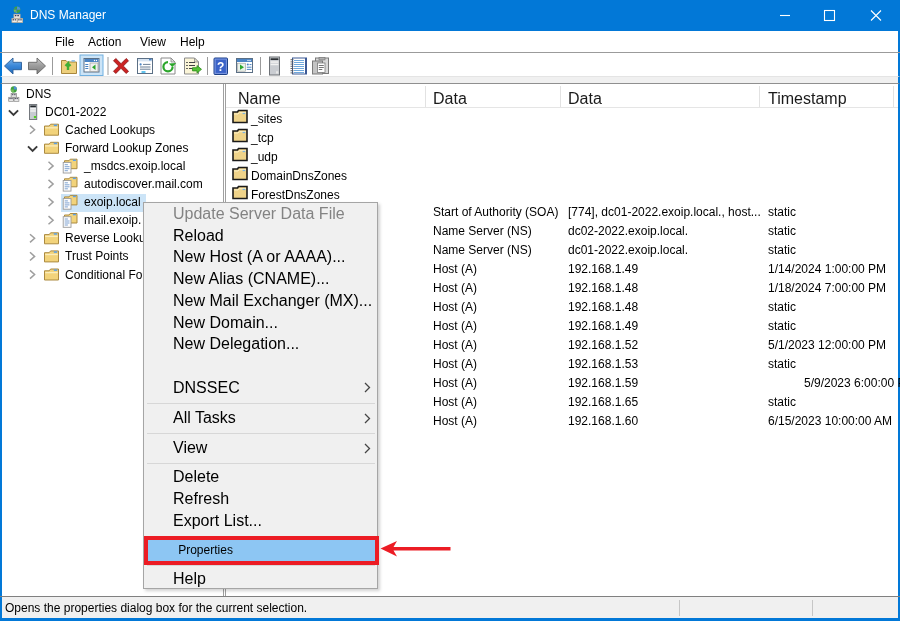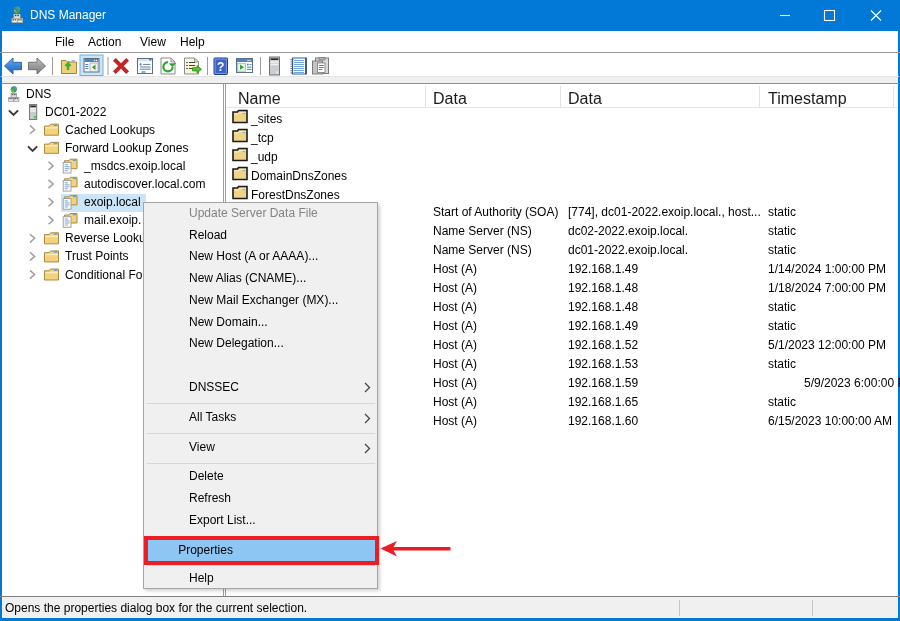--- a/index.html
+++ b/index.html
@@ -24,21 +24,21 @@
 .hlabel { position:absolute; top:90px; font-size:16px; color:#1a1a1a; }
 .lrow { position:absolute; font-size:12px; white-space:nowrap; }
 
 #statusline { left:0; top:595.5px; width:900px; height:1.5px; background:#808080; }
 #statusbar { left:0; top:597px; width:900px; height:21px; background:#f0f0f0; border-left:2px solid #0278d7; border-right:2px solid #0278d7; }
 #statustext { left:5px; top:601px; font-size:12px; }
 #bottomborder { left:0; top:618px; width:900px; height:3px; background:#0278d7; }
 .ssep { position:absolute; top:600px; width:1px; height:16px; background:#c6c6c6; }
 
 #ctxmenu { left:143px; top:202px; width:234.8px; height:386.5px; background:#f0f0f0; border:1px solid #a5a5a5; box-shadow:2px 2px 3px rgba(0,0,0,0.18); }
-.mi { position:absolute; left:45px; font-size:12px; white-space:nowrap; line-height:21.7px; height:21.7px; }
+.mi { position:absolute; left:29px; font-size:16px; white-space:nowrap; line-height:21.7px; height:21.7px; }
 .msep { position:absolute; left:3px; width:228px; height:1px; background:#d7d7d7; }
 #redbox { left:144px; top:535.5px; width:234.5px; height:29.3px; border:4.4px solid #ec1c24; background:#8dc6f3; }
 #proptext { left:30.2px; top:1.2px; font-size:12px; line-height:19px; }
 </style>
 </head>
 <body>
 <div id="titlebar" class="abs"></div>
 <div id="titletext" class="abs">DNS Manager</div>
 <svg class="abs" style="left:11px; top:5px;" width="12" height="18" viewBox="0 0 12 18">
   <circle cx="6" cy="4.8" r="3.3" fill="#3fa33c"></circle>
@@ -284,21 +284,21 @@
   <use href="#bfold" x="2" y="20.5"></use>
   <use href="#bfold" x="2" y="39.5"></use>
   <use href="#bfold" x="2" y="58.5"></use>
   <use href="#bfold" x="2" y="77.5"></use>
 </svg>
 <div class="treerow" style="left:26px; top:84.5px;">DNS</div>
 <div class="treerow" style="left:45px; top:102.6px;">DC01-2022</div>
 <div class="treerow" style="left:65px; top:120.7px;">Cached Lookups</div>
 <div class="treerow" style="left:65px; top:138.8px;">Forward Lookup Zones</div>
 <div class="treerow" style="left:84px; top:156.9px;">_msdcs.exoip.local</div>
-<div class="treerow" style="left:84px; top:175px;">autodiscover.local.com</div>
+<div class="treerow" style="left:84px; top:175px;">autodiscover.mail.com</div>
 <div class="treerow" style="left:84px; top:193.1px;">exoip.local</div>
 <div class="treerow" style="left:84px; top:211.2px;">mail.exoip.</div>
 <div class="treerow" style="left:65px; top:229.3px;">Reverse Lookup Zones</div>
 <div class="treerow" style="left:65px; top:247.4px;">Trust Points</div>
 <div class="treerow" style="left:65px; top:265.5px;">Conditional Forwarders</div>
 
 <div id="hdrline" class="abs"></div>
 <div class="hsep" style="left:425px;"></div>
 <div class="hsep" style="left:560px;"></div>
 <div class="hsep" style="left:759px;"></div>

